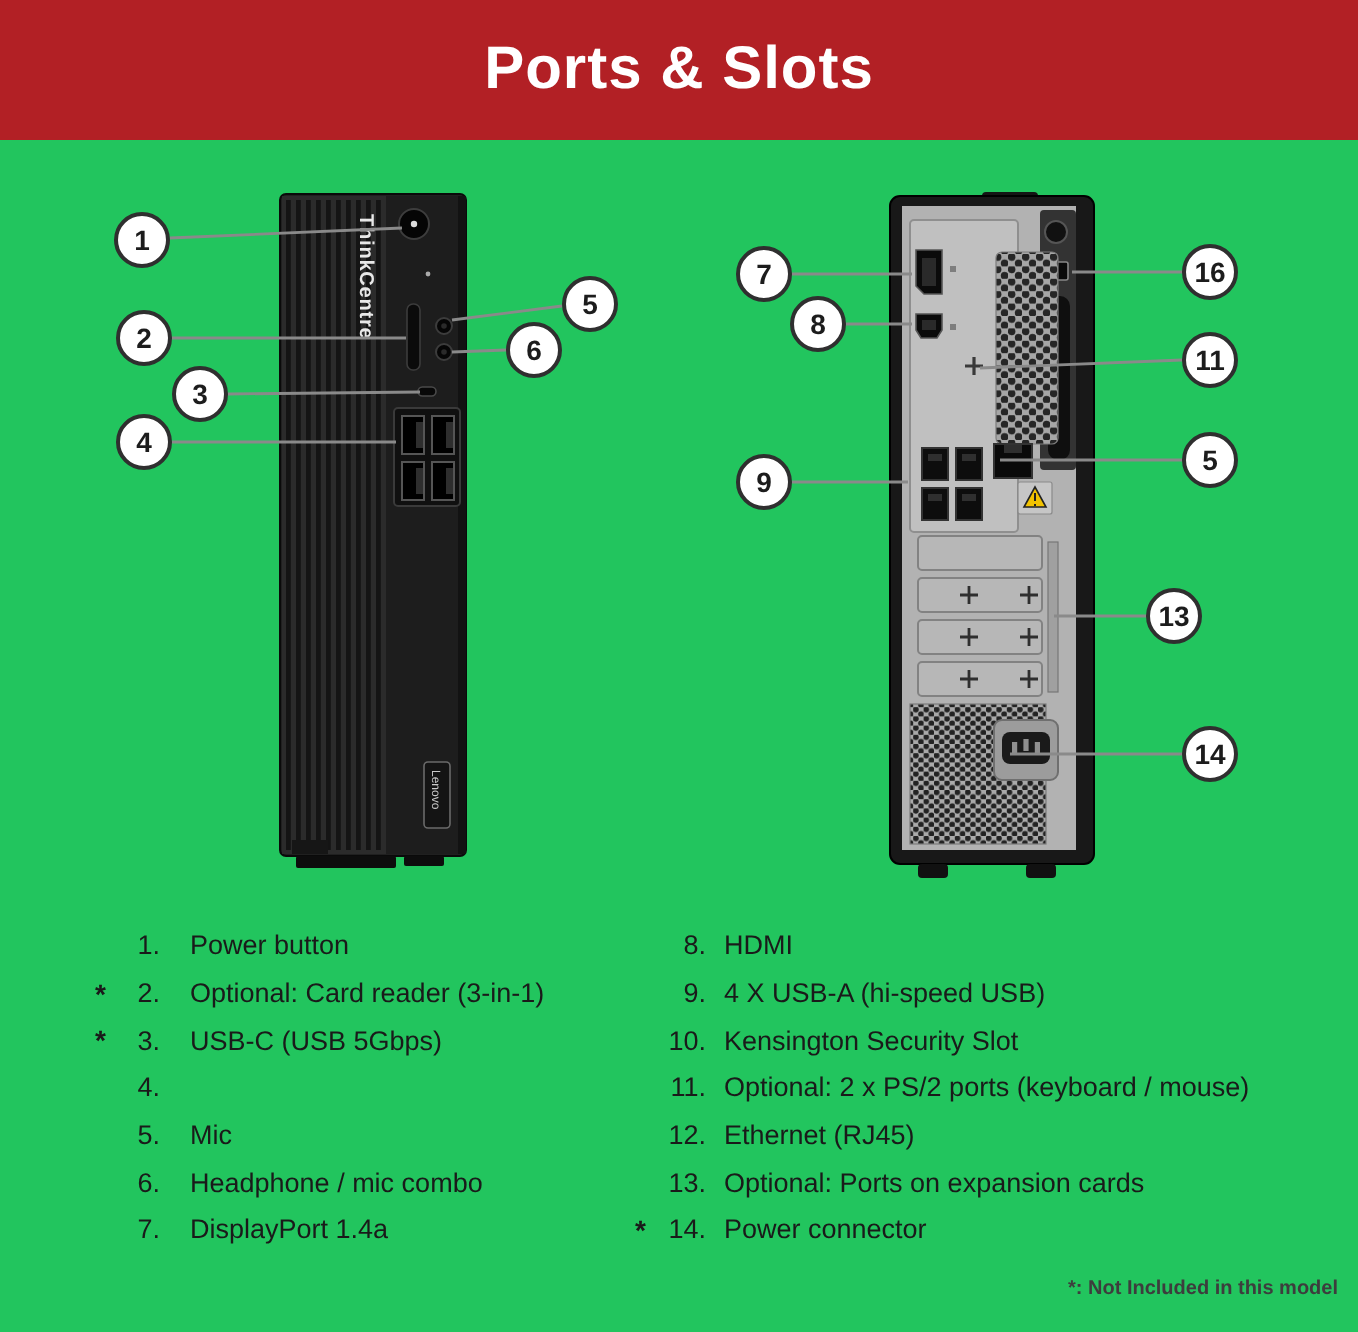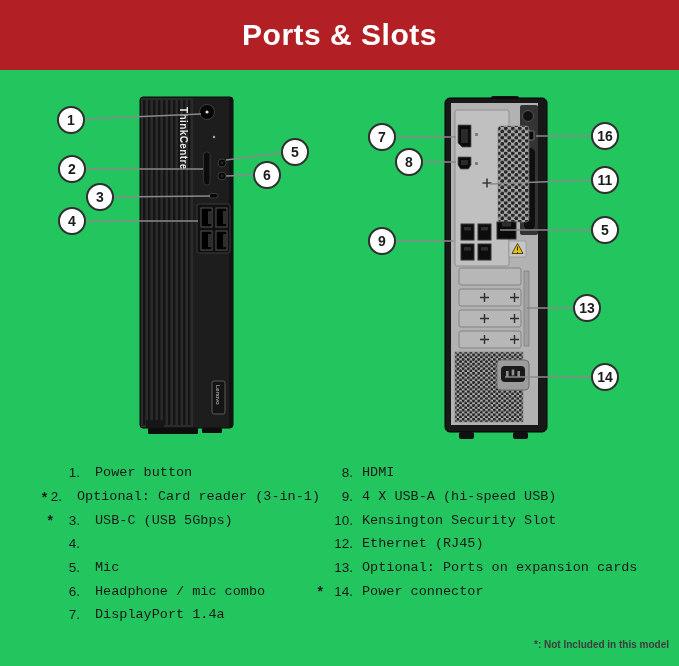--- a/index.html
+++ b/index.html
@@ -20,21 +20,21 @@
   
   .legend{position:absolute;top:461px;left:0;width:679px;font-size:13.5px;color:#1a1a1a;}
   .lcol{position:absolute;top:0;}
   .lcol.c0{left:40px;width:280px;}
   .lcol.c1{left:310px;width:360px;}
   .lrow{display:flex;align-items:center;height:23.7px;}
   .ast{width:13px;text-align:right;font-weight:700;font-size:14px;}
   .lnum{text-align:right;margin-right:15px;}
   .c0 .lnum{width:27px;}
   .c1 .lnum{width:30px;margin-right:9px;}
-  .ltext{white-space:nowrap;font-family:Liberation Mono, monospace;}
+  .ltext{white-space:nowrap;}
   
   .foot{position:absolute;top:639px;right:10px;font-size:10px;font-weight:700;color:#3d3d3d;}
 </style>
 </head>
 <body>
 
 <div class="page">
 
   <div class="hdr">
     <h1>Ports &amp; Slots</h1>
@@ -247,20 +247,25 @@
         <span class="lnum">9.</span>
         <span class="ltext">4 X USB-A (hi-speed USB)</span>
       </div>
       <div class="lrow">
         <span class="ast"></span>
         <span class="lnum">10.</span>
         <span class="ltext">Kensington Security Slot</span>
       </div>
       <div class="lrow">
         <span class="ast"></span>
+        <span class="lnum">11.</span>
+        <span class="ltext">Optional: 2 x PS/2 ports (keyboard / mouse)</span>
+      </div>
+      <div class="lrow">
+        <span class="ast"></span>
         <span class="lnum">12.</span>
         <span class="ltext">Ethernet (RJ45)</span>
       </div>
       <div class="lrow">
         <span class="ast"></span>
         <span class="lnum">13.</span>
         <span class="ltext">Optional: Ports on expansion cards</span>
       </div>
       <div class="lrow">
         <span class="ast">*</span>

